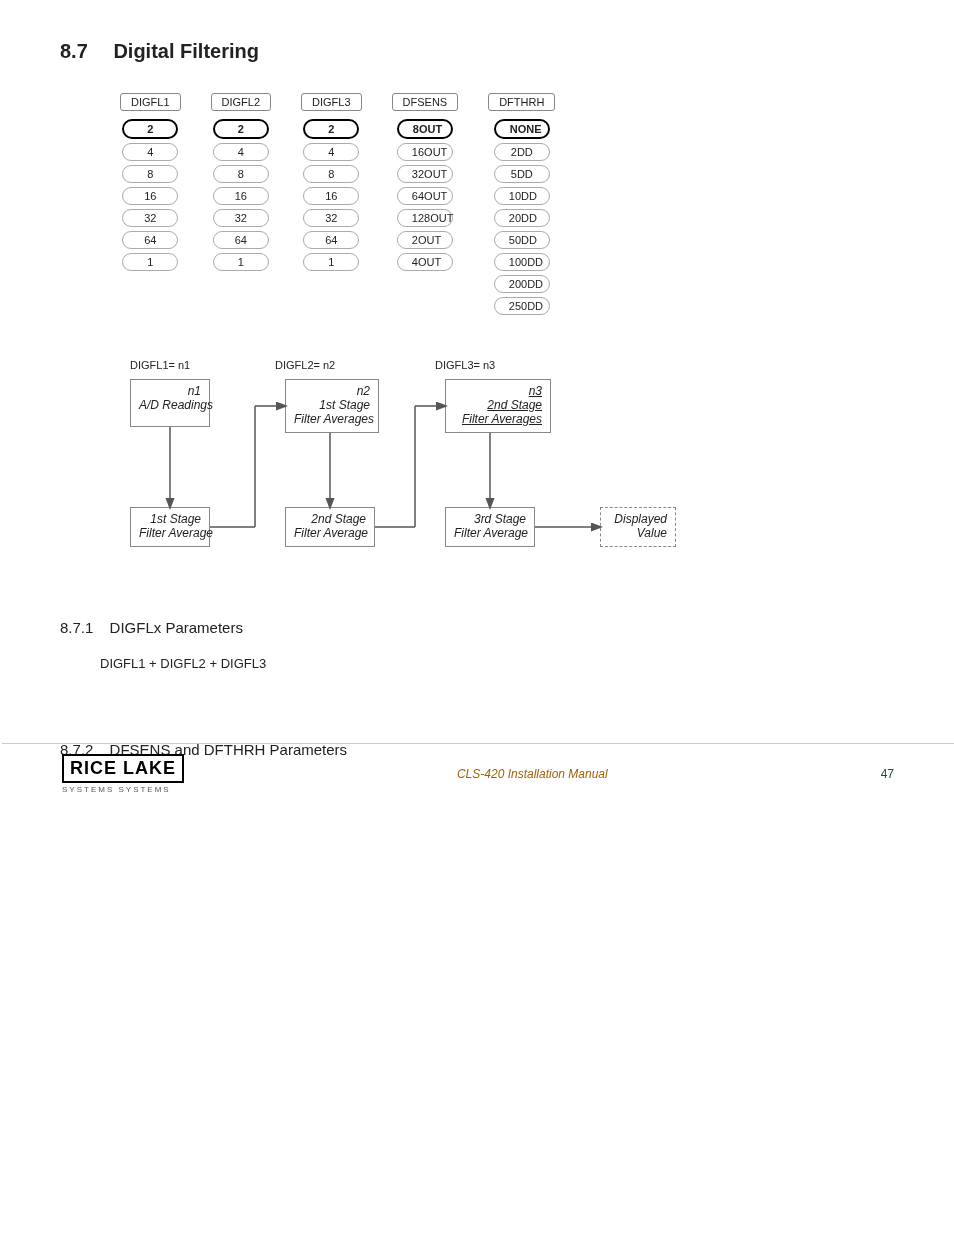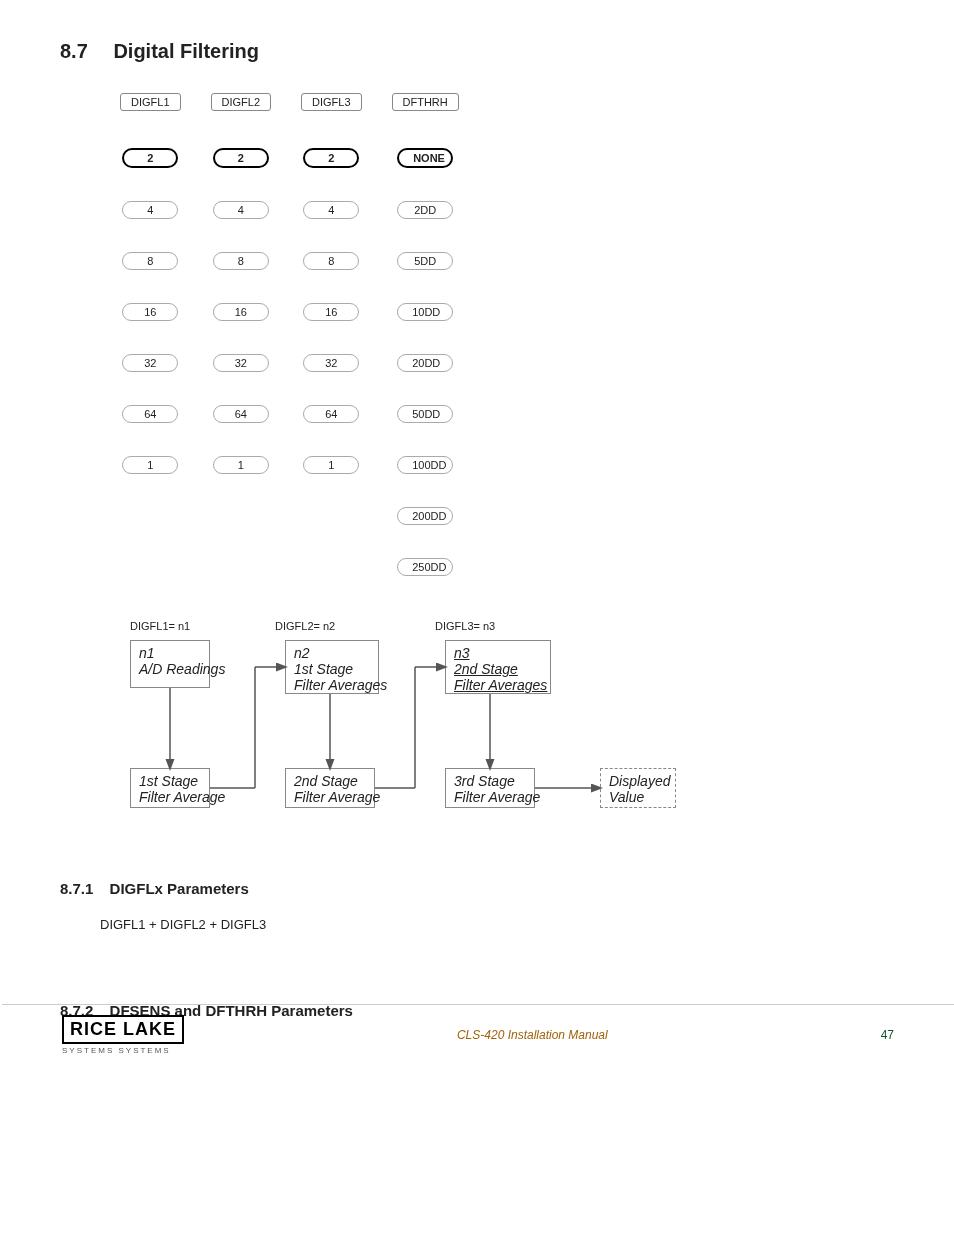--- a/index.html
+++ b/index.html
@@ -39,21 +39,20 @@
       display: flex;
       gap: 0;
       margin-left: 60px;
       margin-bottom: 30px;
     }
     .param-col {
       display: flex;
       flex-direction: column;
       align-items: center;
       margin-right: 30px;
-      gap: 29px;
     }
     .param-col-header {
       font-size: 11px;
       border: 1px solid #888;
       padding: 2px 10px;
       margin-bottom: 8px;
       background: #fff;
       border-radius: 3px;
       white-space: nowrap;
     }
@@ -76,31 +75,31 @@
     .flow-label {
       font-size: 11px;
       position: absolute;
       white-space: nowrap;
     }
 
     .flow-box {
       position: absolute;
       border: 1px solid #888;
       background: #fff;
-      text-align: left;
-      font-size: 14px;
+      text-align: right;
+      font-size: 12px;
       font-style: italic;
       padding: 4px 8px;
       white-space: nowrap;
     }
 
     
     .subsection-title {
       font-size: 15px;
-      font-weight: bold;
+      font-weight: normal;
       margin-bottom: 20px;
       margin-top: 10px;
     }
     .subsection-number {
       margin-right: 12px;
     }
 
     .formula-text {
       margin-left: 40px;
       margin-top: 20px;
@@ -190,20 +189,30 @@
           <div class="param-col-header">DIGFL3</div>
           <div class="param-item selected">2</div>
           <div class="param-item">4</div>
           <div class="param-item">8</div>
           <div class="param-item">16</div>
           <div class="param-item">32</div>
           <div class="param-item">64</div>
           <div class="param-item">1</div>
         </div>
         <div class="param-col">
+          <div class="param-col-header">DFSENS</div>
+          <div class="param-item selected">8OUT</div>
+          <div class="param-item">16OUT</div>
+          <div class="param-item">32OUT</div>
+          <div class="param-item">64OUT</div>
+          <div class="param-item">128OUT</div>
+          <div class="param-item">2OUT</div>
+          <div class="param-item">4OUT</div>
+        </div>
+        <div class="param-col">
           <div class="param-col-header">DFTHRH</div>
           <div class="param-item selected">NONE</div>
           <div class="param-item">2DD</div>
           <div class="param-item">5DD</div>
           <div class="param-item">10DD</div>
           <div class="param-item">20DD</div>
           <div class="param-item">50DD</div>
           <div class="param-item">100DD</div>
           <div class="param-item">200DD</div>
           <div class="param-item">250DD</div>

